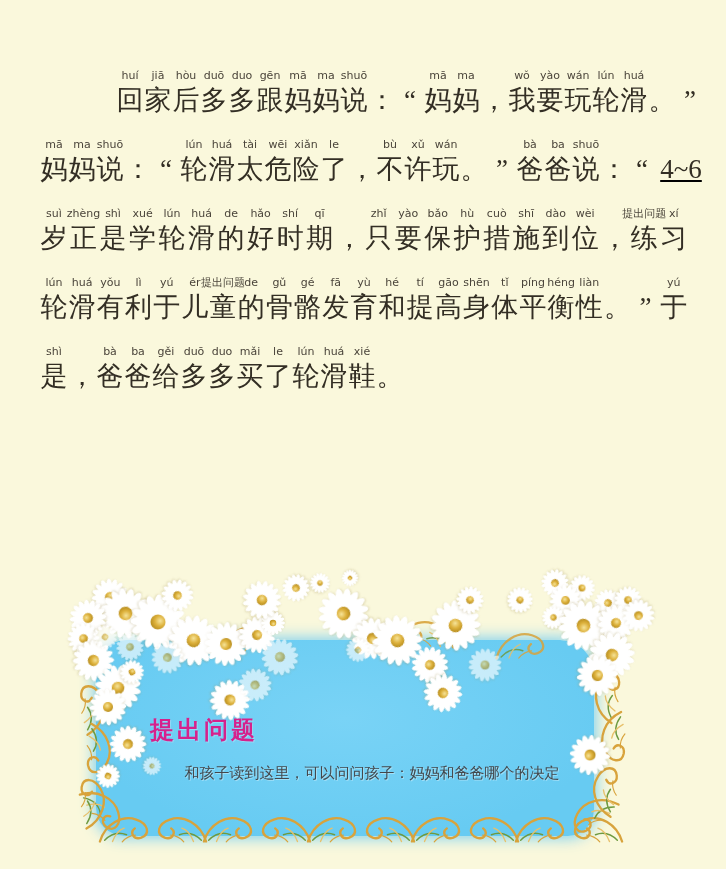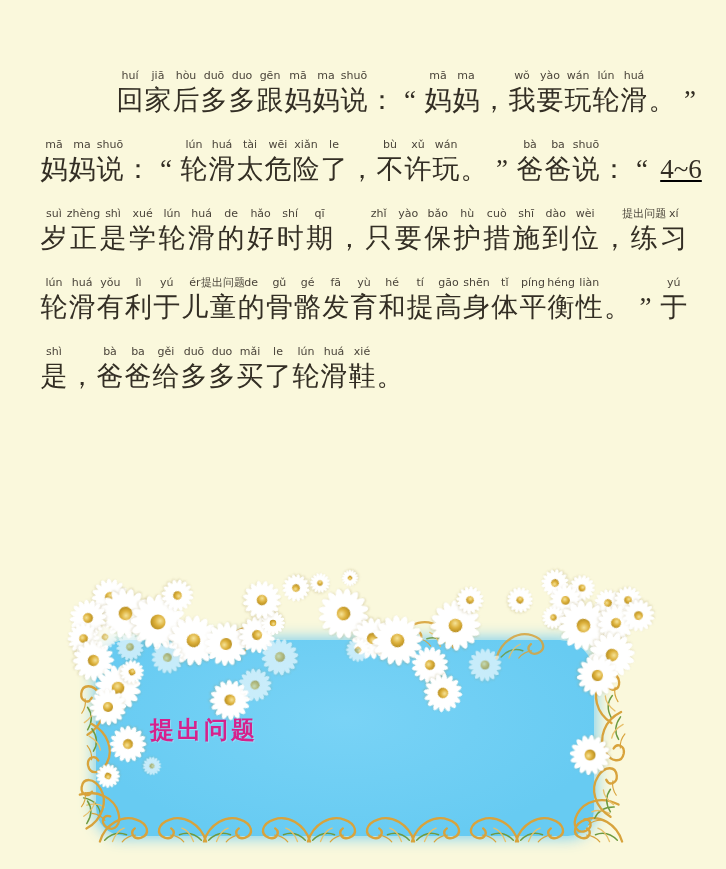--- a/index.html
+++ b/index.html
@@ -530,20 +530,21 @@
         <span class="blk">
           <span class="py"></span>
           <span class="ch">。</span>
         </span>
       </div>
     </div>
 
   <div class="qbox">
     <div class="qtitle" style="color: rgb(214, 33, 140);">提出问题</div>
     <div class="qbody">
+      <div class="bl1">和孩子读到这里，可以问问孩子：妈妈和爸爸哪个的决定</div>
     </div>
   </div>
 
   <div class="deco" id="deco-layer">
       <svg class="flourish" width="58" height="34" viewBox="0 0 60 34" style="left: 98px; top: 810px; transform: rotate(-4deg); opacity: 1;">
         <use href="#flourish"></use>
       </svg>
       <svg class="flourish" width="58" height="34" viewBox="0 0 60 34" style="left: 150px; top: 810px; transform: rotate(4deg) scaleX(-1); opacity: 1;">
         <use href="#flourish"></use>
       </svg>

